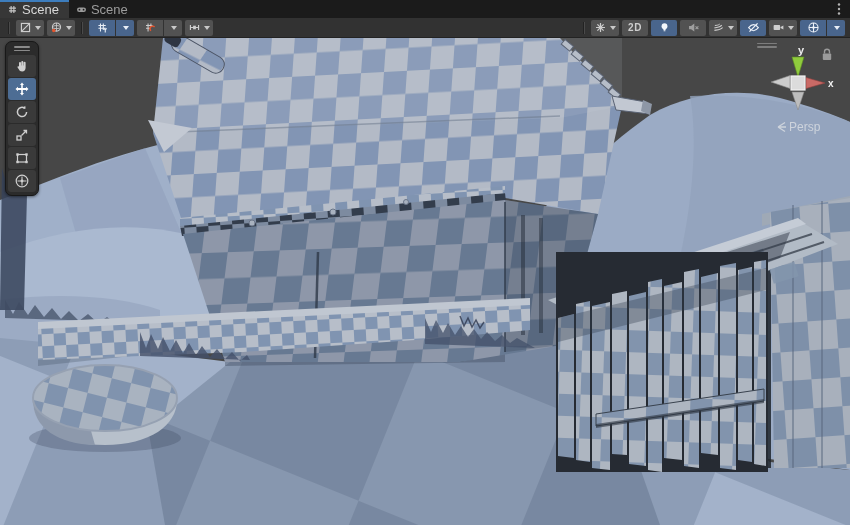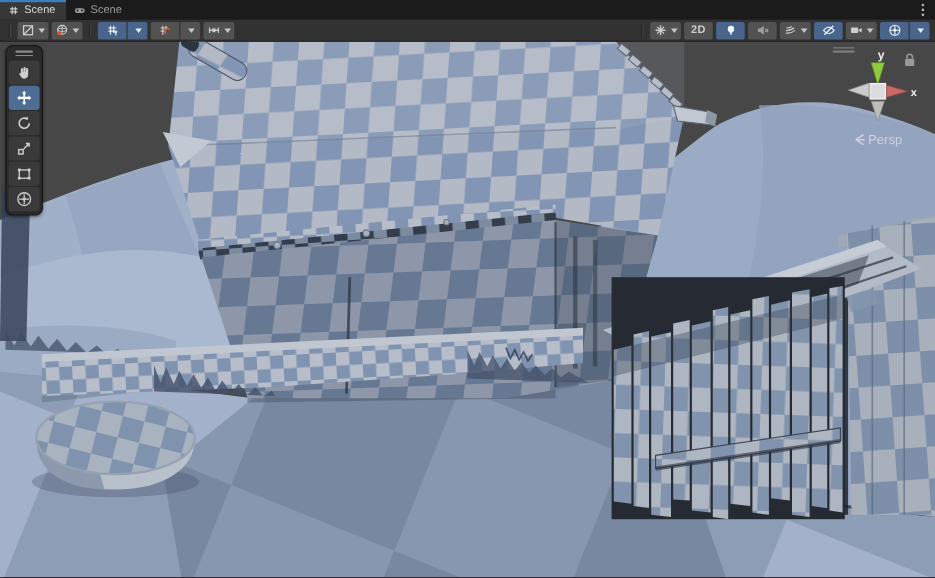--- a/index.html
+++ b/index.html
@@ -1,20 +1,20 @@
 <!DOCTYPE html>
 <html><head>
 <meta charset="utf-8">
 <style>
   html,body{margin:0;padding:0;background:#101010;}
   .app{position:relative;width:850px;height:525px;background:#474747;overflow:hidden;
        font-family:"Liberation Sans",sans-serif;-webkit-font-smoothing:antialiased;}
   
   .tabbar{height:18px;background:#1b1b1b;display:flex;align-items:stretch;position:relative;}
-  .tab{display:flex;align-items:center;gap:4px;padding:0 10px 0 7px;font-size:10px;color:#9c9c9c;
+  .tab{display:flex;align-items:center;gap:4px;padding:0 10px 0 7px;font-size:13px;color:#9c9c9c;
        background:#1b1b1b;position:relative;cursor:default;}
   .tab.active{background:#373737;color:#d8d8d8;}
   .tab.active::before{content:"";position:absolute;left:0;top:0;right:0;height:2px;background:#3d7dbd;}
   .tab svg{width:11px;height:11px;}
   .tab-menu{margin-left:auto;display:flex;align-items:center;padding:0 6px;}
   
   .toolbar{height:20px;background:#323232;display:flex;align-items:center;padding:0 5px;gap:3px;
            border-bottom:1px solid #232323;box-sizing:border-box;}
   .sep{width:1px;height:12px;background:#222;border-right:1px solid #4a4a4a;margin:0 3px;}
   .tbtn{height:16px;min-width:20px;background:#525252;border-radius:2px;display:flex;align-items:center;

